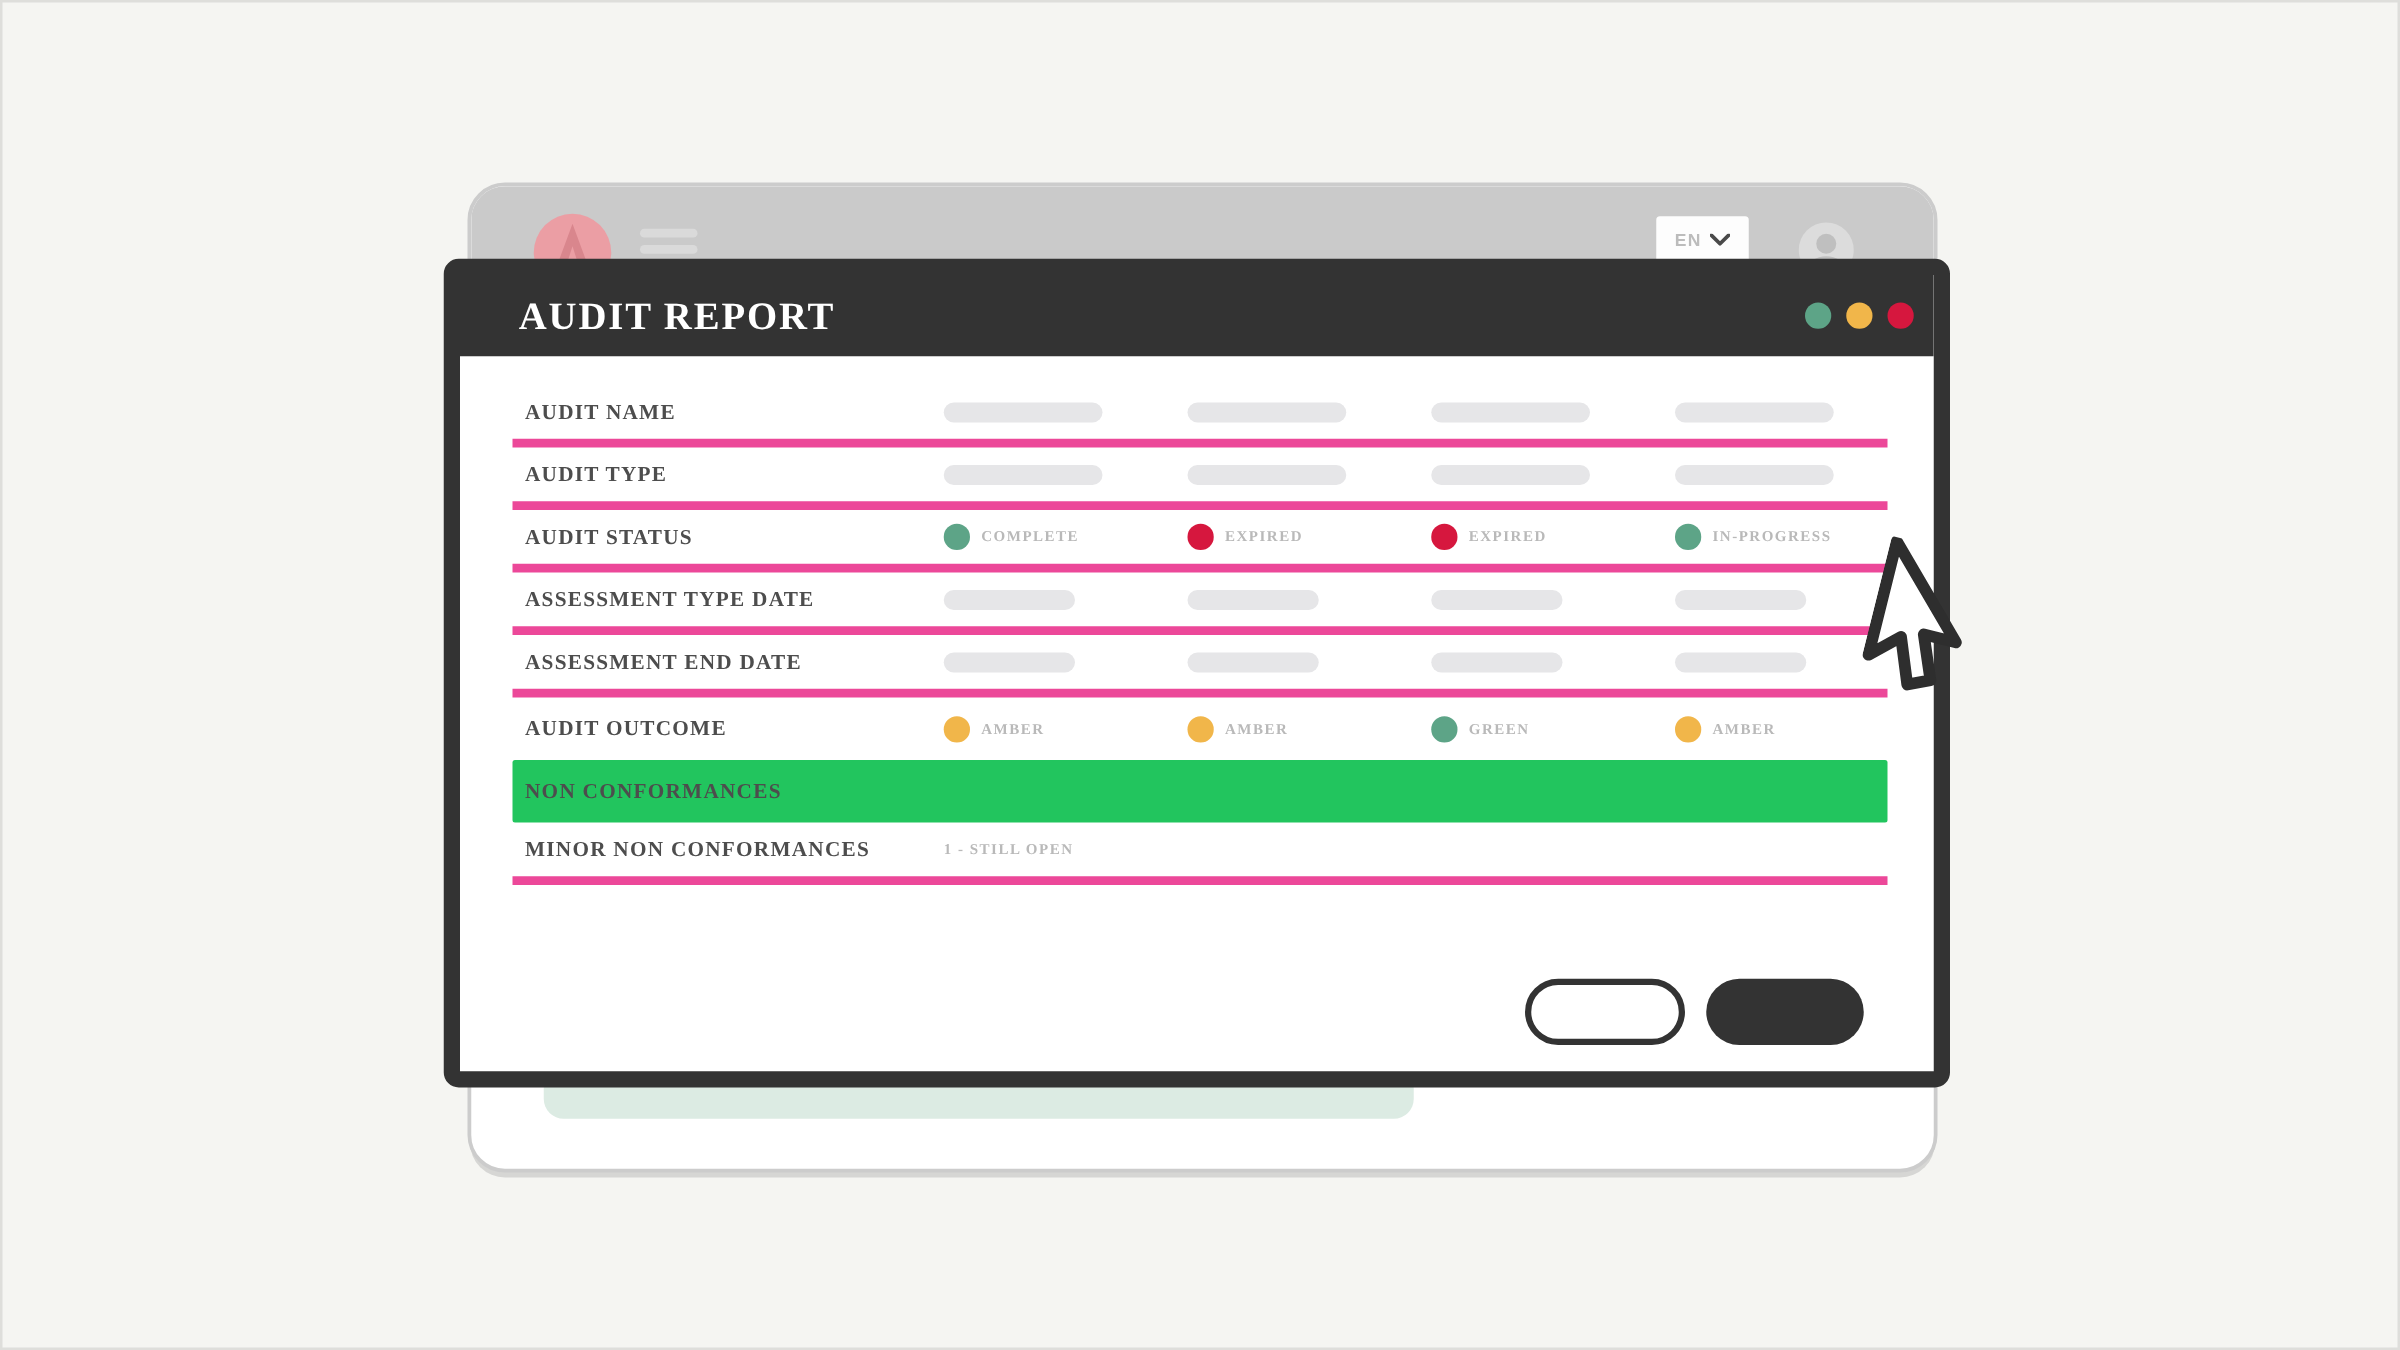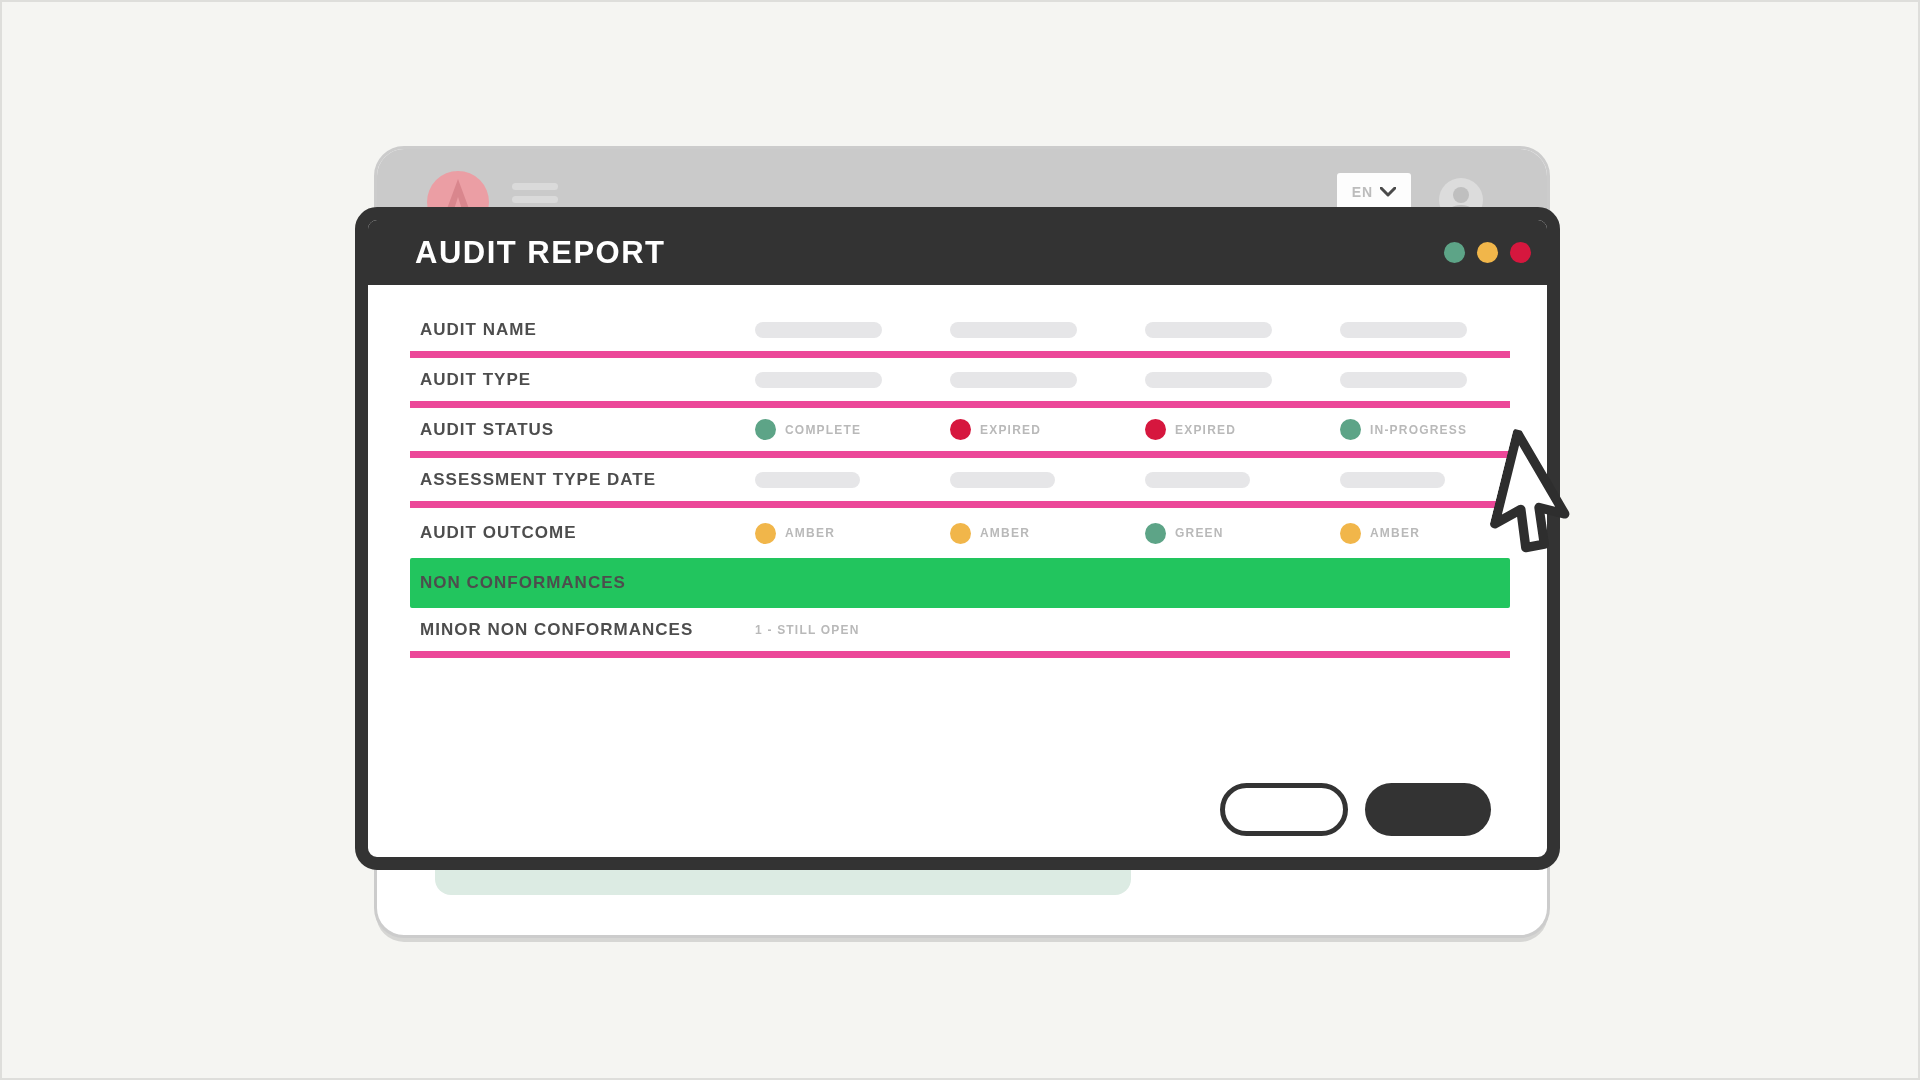--- a/index.html
+++ b/index.html
@@ -34,21 +34,21 @@
     width: 62px; height: 62px; border-radius: 50%;
     background: #eb9ea4; overflow: hidden;
   }
   .browser-logo svg { position: absolute; left: 0; top: 0; }
   .hamburger { position: absolute; left: 135px; top: 34px; width: 46px; }
   .hamburger .bar {
     width: 46px; height: 7px; border-radius: 4px;
     background: #dadada; margin-bottom: 6px;
   }
   .lang-select {
-    position: absolute; right: 136px; top: 24px;
+    position: absolute; right: 148px; top: 24px;
     width: 74px; height: 38px;
     background: #fdfdfd; border-radius: 3px;
     display: flex; align-items: center; justify-content: center; gap: 7px;
   }
   .lang-select .lang-value {
     font-size: 14px; font-weight: bold; color: #bcbcbc; letter-spacing: 1px;
   }
   .avatar {
     position: absolute; right: 64px; top: 29px;
     width: 44px; height: 44px; border-radius: 50%;
@@ -67,22 +67,23 @@
     width: 696px; height: 40px;
     background: #dcebe3; border-radius: 16px;
   }
 
   
   .modal {
     position: absolute; left: 355px; top: 207px;
     width: 1205px; height: 663px;
     background: #ffffff;
     border: 13px solid #333333;
-    border-radius: 22px;
+    border-radius: 12px;
     overflow: hidden;
+    font-family: Liberation Serif, serif;
   }
   .modal-inner { position: absolute; inset: 0; }
   .modal-header {
     position: absolute; left: 0; top: 0; right: 0; height: 65px;
     background: #333333;
     display: flex; align-items: center;
     padding: 0 16px 0 47px;
   }
   .modal-title {
     color: #ffffff; font-size: 31px; font-weight: bold; letter-spacing: 1.5px;
@@ -242,20 +243,35 @@
             <div class="row-cell">
               <div class="pill" style="width: 105px;"></div>
             </div>
             <div class="row-cell">
               <div class="pill" style="width: 105px;"></div>
             </div>
             <div class="row-cell">
               <div class="pill" style="width: 105px;"></div>
             </div>
           </div>
+          <div class="report-row">
+            <div class="row-label">ASSESSMENT END DATE</div>
+            <div class="row-cell">
+              <div class="pill" style="width: 105px;"></div>
+            </div>
+            <div class="row-cell">
+              <div class="pill" style="width: 105px;"></div>
+            </div>
+            <div class="row-cell">
+              <div class="pill" style="width: 105px;"></div>
+            </div>
+            <div class="row-cell">
+              <div class="pill" style="width: 105px;"></div>
+            </div>
+          </div>
           <div class="report-row no-line">
             <div class="row-label">AUDIT OUTCOME</div>
             <div class="row-cell">
               <div class="status-dot" style="background: rgb(241, 182, 74);"></div>
               <div class="status-text">AMBER</div>
             </div>
             <div class="row-cell">
               <div class="status-dot" style="background: rgb(241, 182, 74);"></div>
               <div class="status-text">AMBER</div>
             </div>

